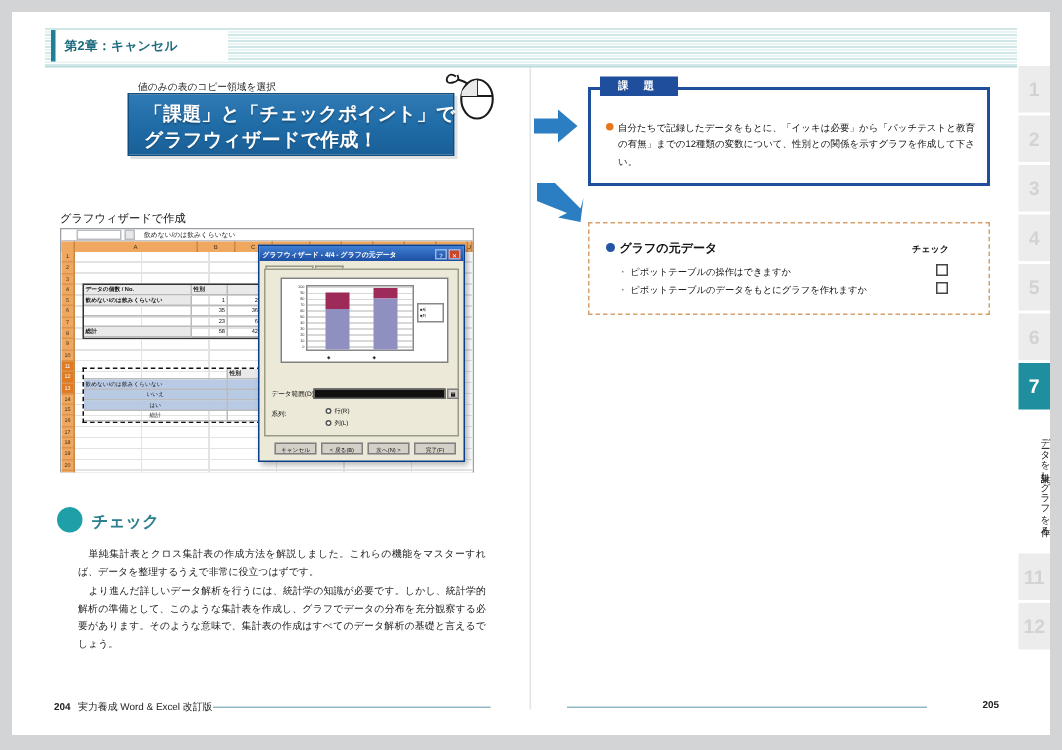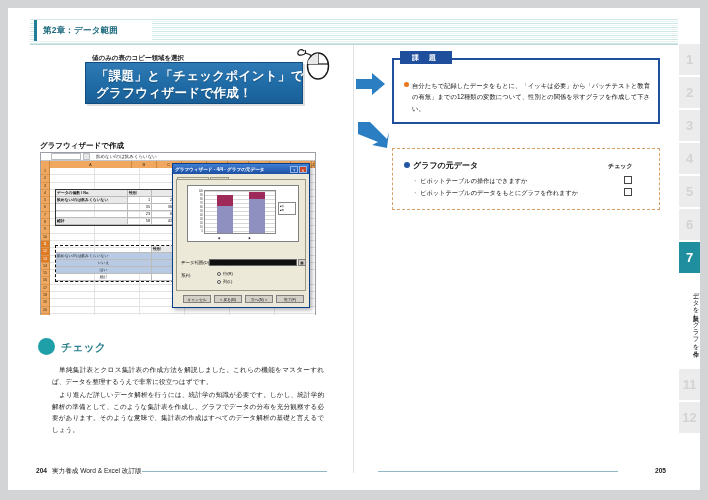--- a/index.html
+++ b/index.html
@@ -42,21 +42,21 @@
     padding-left: 6px;
   }
   .hdr-tab span {
     font-size: 8.5px; font-weight: bold; color: #1b6a7d;
     letter-spacing: .2px;
   }
   .hdr-rule { position:absolute; left:30px; top:44px; width:648px; height:1px; background:#bcd9d9; }
 
   
   .sub-cap {
-    position:absolute; font-size:6.5px; font-weight:bold; color:#1a1a1a;
+    position:absolute; font-size:6.5px; font-weight:normal; color:#1a1a1a;
   }
   #cap-copy { left:92px; top:54px; }
   #cap-wizard { left:40px; top:141px; font-size:7.5px; color:#111; }
 
   
   .callout {
     position:absolute; left:85px; top:62px; width:218px; height:42px;
     background: linear-gradient(to bottom, #2f7ab5 0%, #1f6ba6 55%, #1a5f97 100%);
     border: 1px solid #0f4d80;
     box-shadow: 2px 2px 0 rgba(0,0,0,.12);
@@ -174,21 +174,21 @@
   <div class="frame-top"></div>
   <div class="frame-bot"></div>
   <div class="frame-l"></div>
   <div class="frame-r"></div>
 
   <div class="paper"></div>
   <div class="spine"></div>
 
   <div class="hdr-stripes"></div>
   <div class="hdr-tab">
-    <span>第2章：データ範囲</span>
+    <span>第2章：キャンセル</span>
   </div>
   <div class="hdr-rule"></div>
 
   <div class="sub-cap" id="cap-copy">値のみの表のコピー領域を選択</div>
   <div class="sub-cap" id="cap-wizard">グラフウィザードで作成</div>
 
   <div class="callout">
     <div>「課題」と「チェックポイント」で</div>
     <div>グラフウィザードで作成！</div>
   </div>

